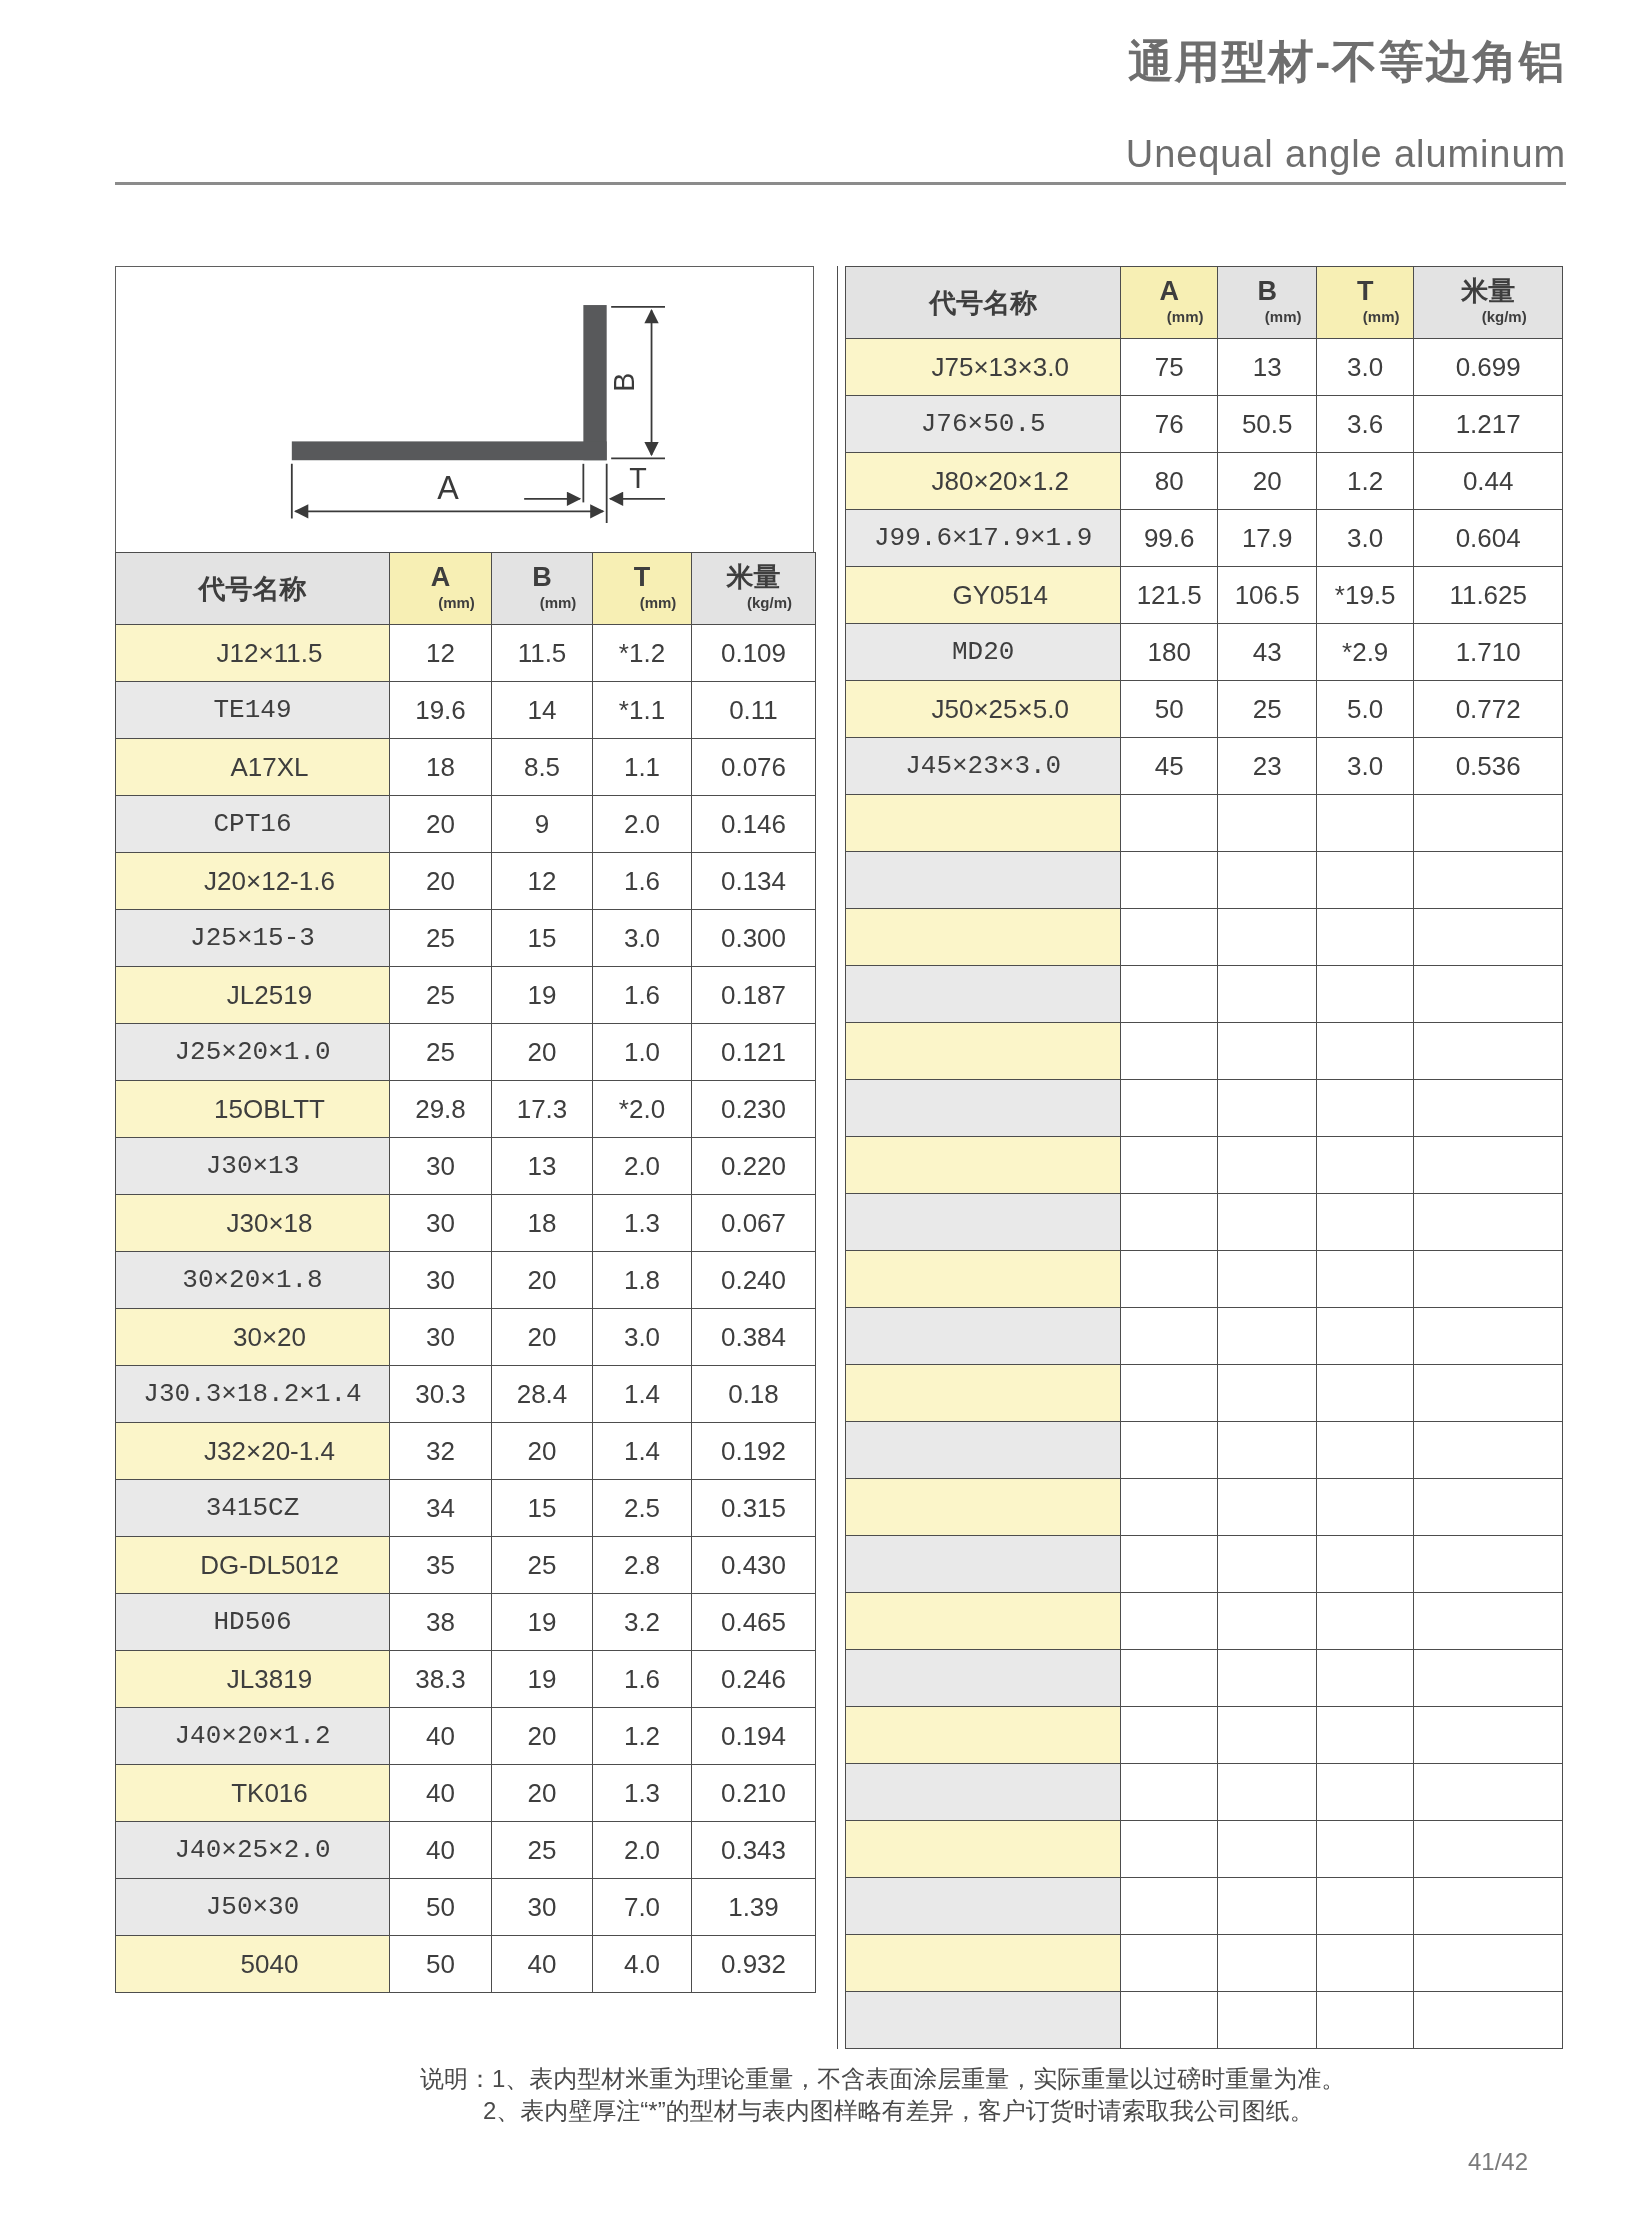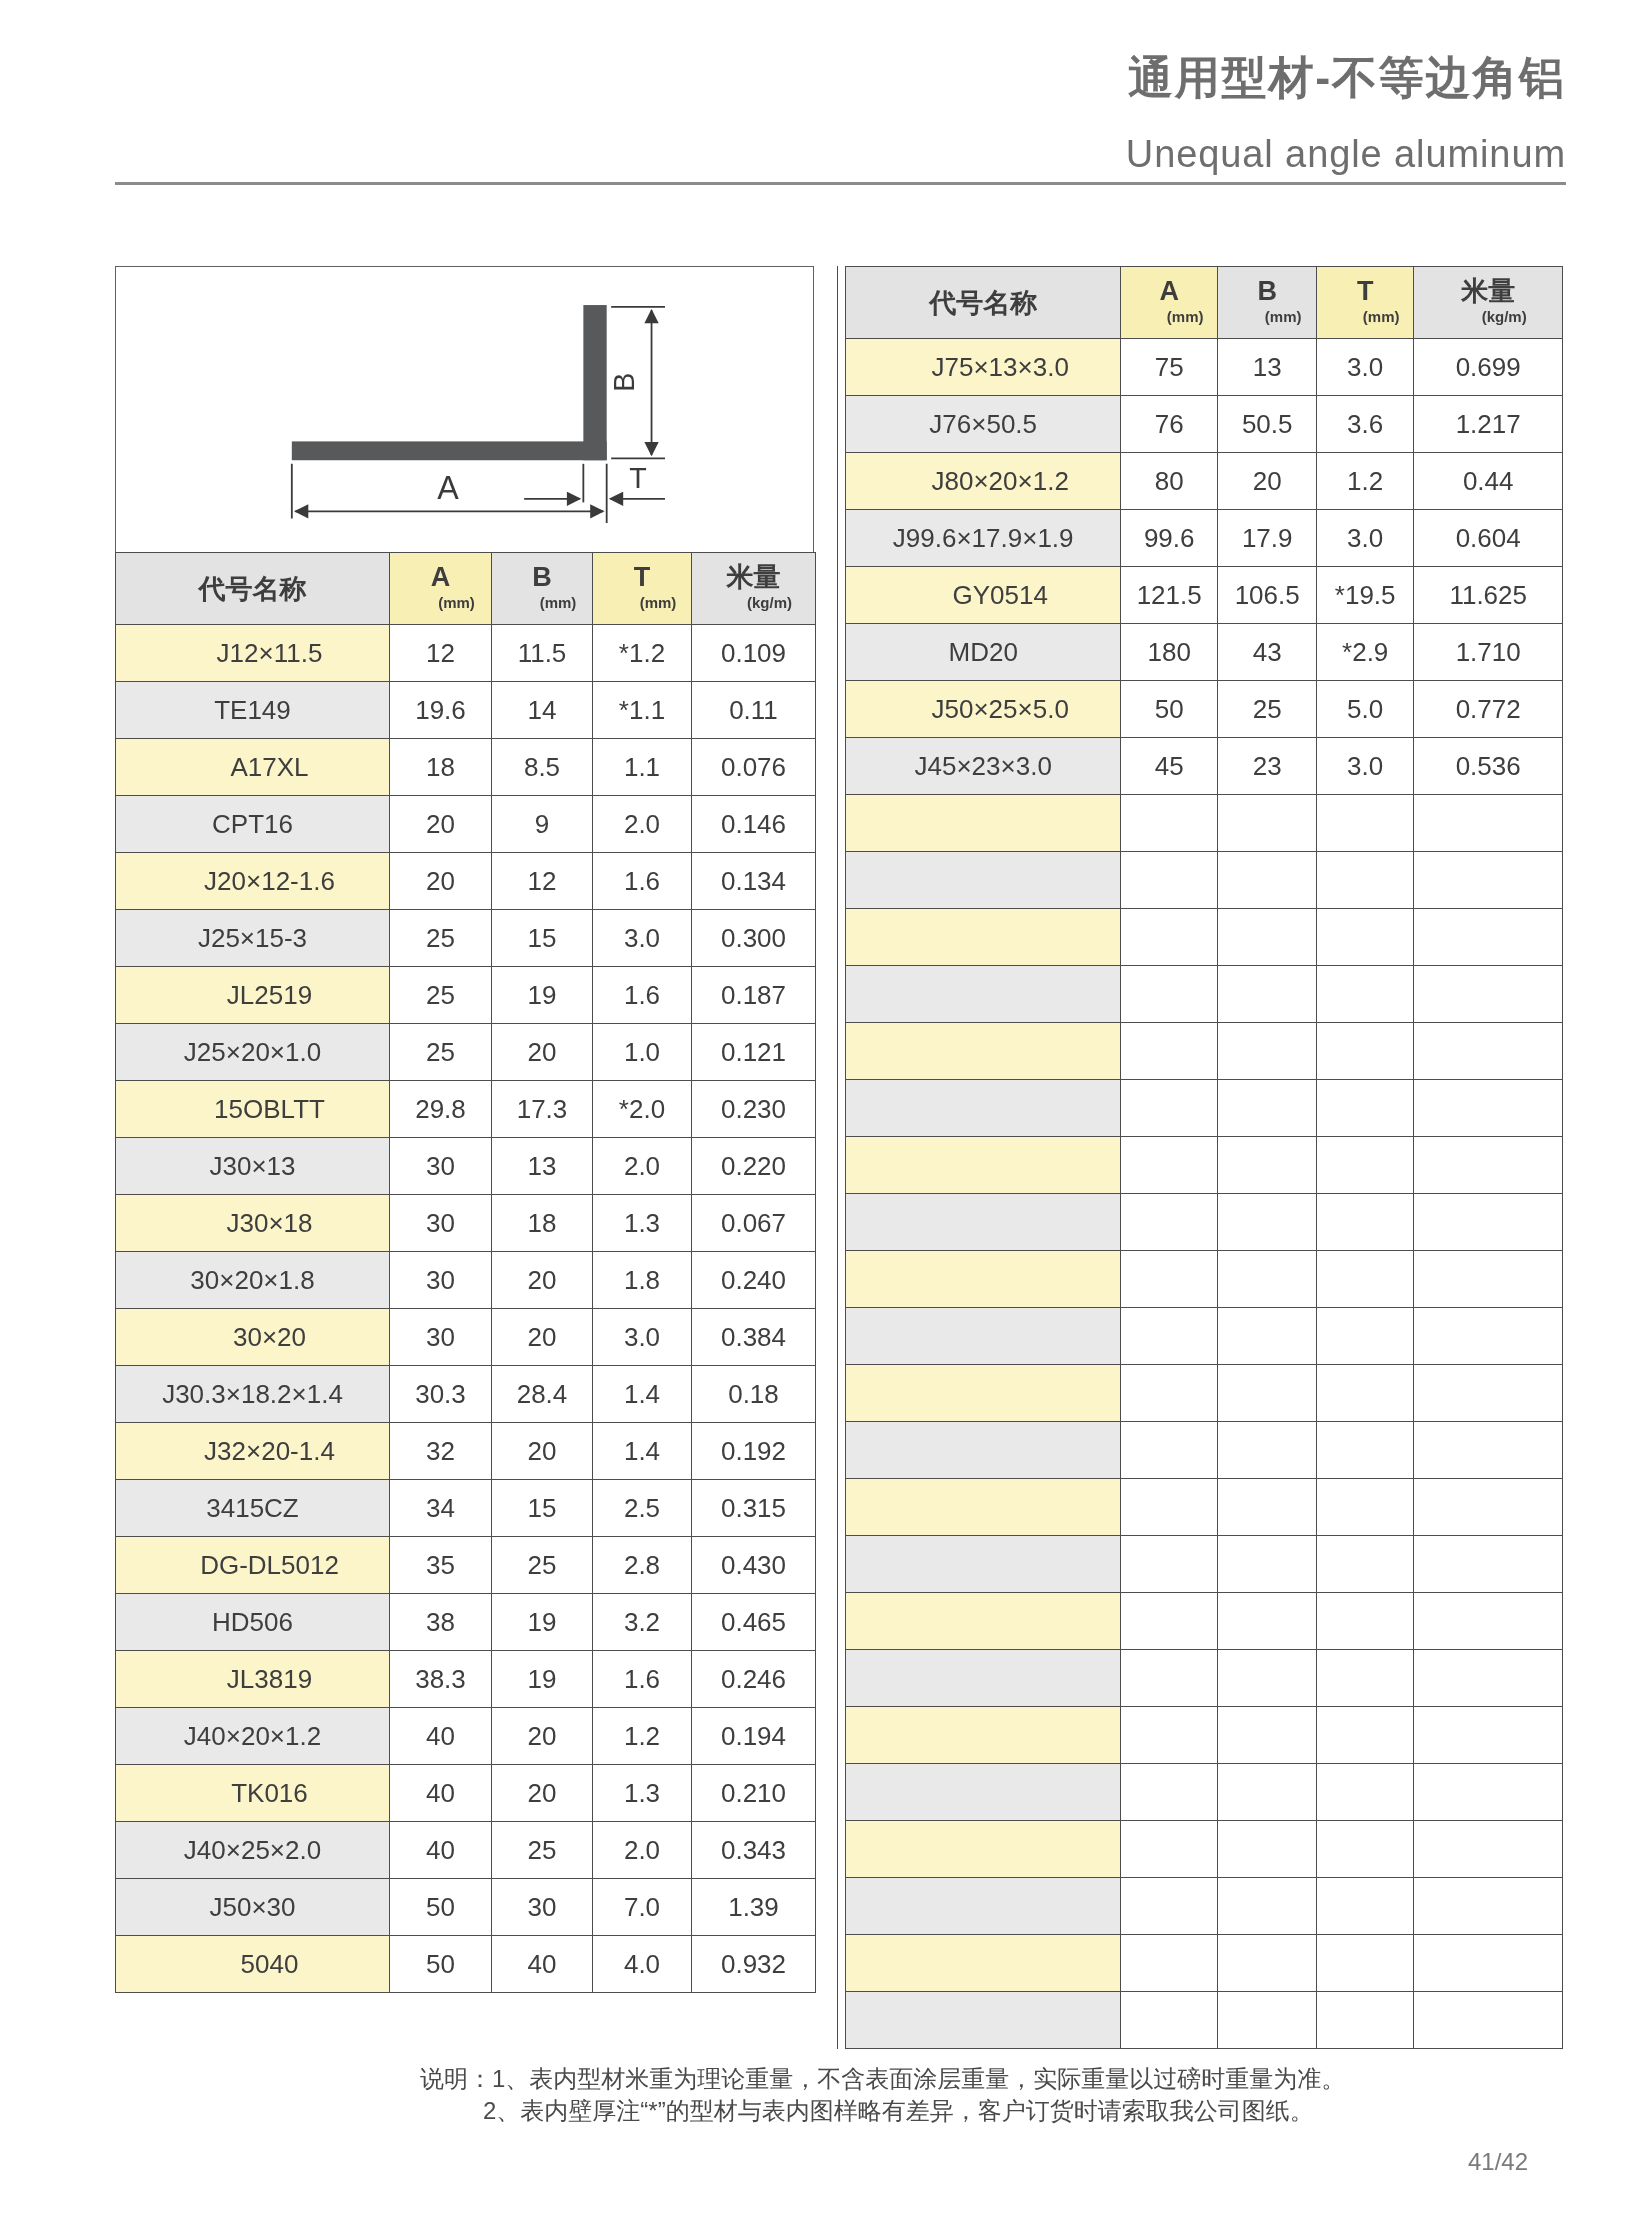--- a/index.html
+++ b/index.html
@@ -8,21 +8,20 @@
     width:1645px; height:2233px; position:relative;
     font-family:"Liberation Sans","DejaVu Sans",sans-serif;
     color:var(--text,#3e3e3e);
   }
 
   
   .title {
     position:absolute; top:32px; right:79px;
     font-size:45px; font-weight:bold; letter-spacing:1.8px;
     color:var(--title-gray,#6e6e6e);
-    margin-top:16px;
   }
   .subtitle {
     position:absolute; top:133px; right:79px;
     font-size:38px; letter-spacing:0.9px;
     color:var(--title-gray,#6e6e6e);
   }
   .rule {
     position:absolute; top:182px; left:115px; width:1451px; height:2.7px;
     background:var(--rule-gray,#8b8b8b);
   }
@@ -41,21 +40,21 @@
   th, td {
     border:1.8px solid var(--border,#4d4d4d);
     text-align:center; vertical-align:middle; overflow:hidden;
     background:#ffffff;
   }
   td { height:57px; font-size:26px; }
   th { height:72px; }
   .hdr-gray   { background:var(--hdr-gray,#e3e3e3); }
   .hdr-yellow { background:var(--hdr-yellow,#f7efb4); }
   .band-yellow{ background:var(--row-yellow,#fbf5c9);padding-left:34px; }
-  .band-gray  { background:var(--row-gray,#e9e9e9); }
+  .band-gray  { background:var(--row-gray,#e9e9e9);font-family:Liberation Mono, monospace; }
   .hl { font-size:27px; line-height:29px; }
   .hu { font-size:15px; line-height:22.5px;margin-left:32px; }
   .th-name { font-size:27px; }
 
   .left-table  { position:absolute; left:115px; top:552px; width:699px; }
   .right-wrap  {
     position:absolute; left:837px; top:266px;
     border-left:1.8px solid var(--border,#4d4d4d);
     padding-left:7.2px;
   }

